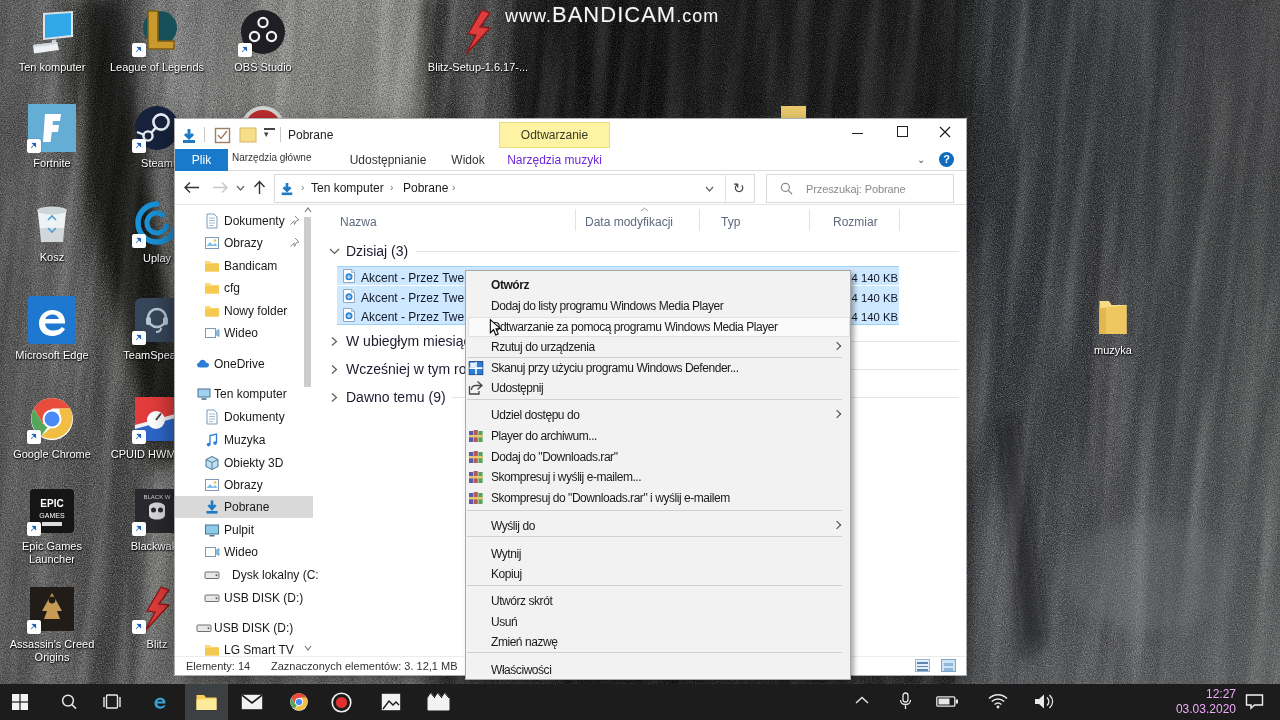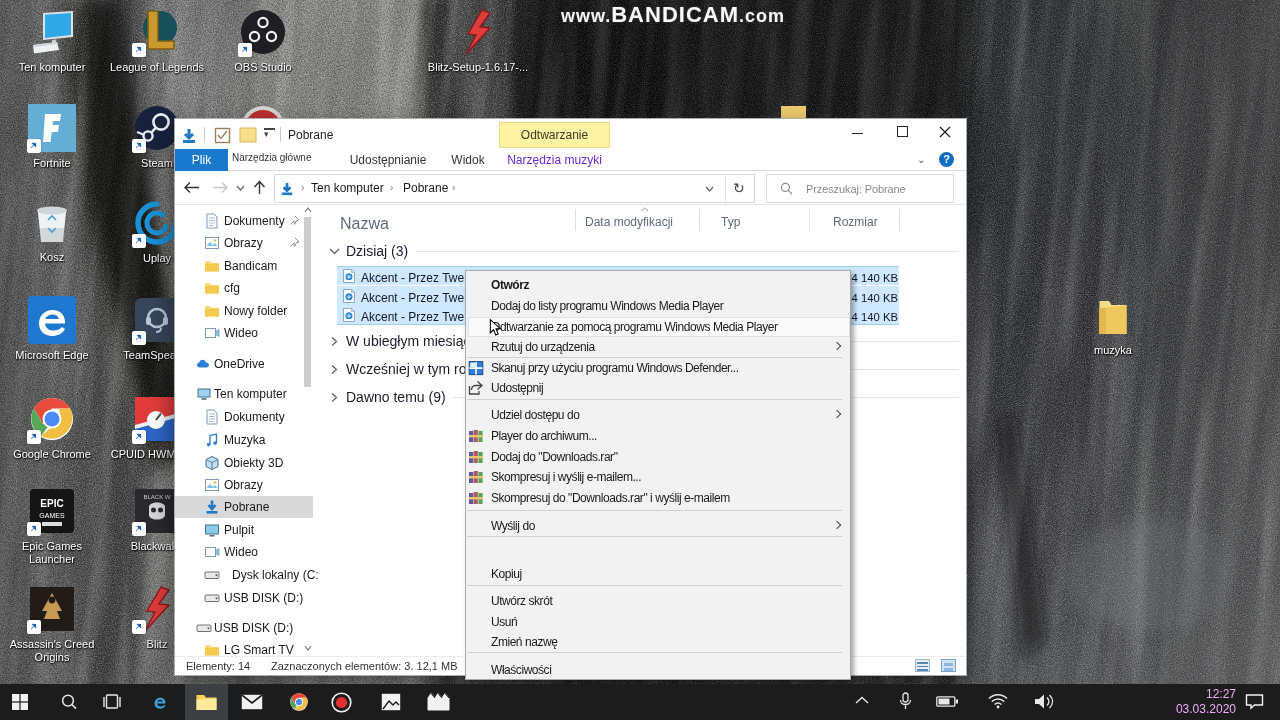--- a/index.html
+++ b/index.html
@@ -135,21 +135,21 @@
     </g>
 
     <g filter="url(#soft)">
       <rect x="515" y="-20" width="450" height="142" fill="#000000" opacity="0.40"></rect>
       <polygon points="88,0 122,0 165,280 188,430 152,440 90,190" fill="#000000" opacity="0.50"></polygon>
       <rect x="1150" y="-20" width="150" height="760" fill="#000000" opacity="0.10"></rect>
       <rect x="-20" y="-20" width="58" height="760" fill="#000000" opacity="0.10"></rect>
     </g>
   </svg>
 
-  <div class="abs" style="left:505px;top:2px;width:280px;text-align:right;font-size:18px;font-weight:bold;color:#f8f8f8;letter-spacing:1px;text-shadow:0 0 2px #444,0 1px 2px #222;">www.<span style="font-size:22px;">BANDICAM</span>.com</div>
+  <div class="abs" style="left:505px;top:2px;width:280px;text-align:left;font-size:18px;font-weight:normal;color:#f8f8f8;letter-spacing:1px;text-shadow:0 0 2px #444,0 1px 2px #222;">www.<span style="font-size:22px;">BANDICAM</span>.com</div>
 
   <div id="icons">
 
     <div class="dico" style="left:4px;top:8px;">
       <div class="ic"><svg width="48" height="48" viewBox="0 0 48 48">
         <polygon points="15,5 45,3 45,29 15,32" fill="#dde2e6"></polygon>
         <polygon points="17,6.8 43,5 43,27 17,30" fill="#31a8e8"></polygon>
         <polygon points="24,32 28,31.6 28,35 24,35.4" fill="#c8cdd2"></polygon>
         <polygon points="5,37 29,34 31,42 6,45.5" fill="#eef1f3"></polygon>
         <polygon points="5,37 29,34 29.5,36 5.6,39.2" fill="#cfd5da"></polygon>
@@ -378,21 +378,21 @@
     <div class="abs" style="left:591px;top:55px;width:188px;height:29px;border:1px solid #d9d9d9;background:#fff;">
       <svg class="abs" style="left:13px;top:7px" width="13" height="13" viewBox="0 0 13 13">
         <circle cx="5.4" cy="5.4" r="4" stroke="#8a8a8a" stroke-width="1.2" fill="none"></circle>
         <path d="M8.3 8.3 L12 12" stroke="#8a8a8a" stroke-width="1.2"></path>
       </svg>
       <span class="abs" style="left:39px;top:8px;font-size:11px;color:#8a8a8a;letter-spacing:-0.1px;">Przeszukaj: Pobrane</span>
     </div>
     <div class="abs" style="left:0;top:85px;width:791px;height:1px;background:#e6e6e6;"></div>
 
     <div class="abs" style="left:143px;top:86px;width:648px;height:30px;background:#fff;"></div>
-    <div class="abs" style="left:165px;top:96px;font-size:16px;color:#5f6a7d;">Nazwa</div>
+    <div class="abs" style="left:165px;top:96px;font-size:12px;color:#5f6a7d;">Nazwa</div>
     <div class="abs" style="left:410px;top:96px;font-size:12px;color:#5f6a7d;">Data modyfikacji</div>
     <svg class="abs" style="left:465px;top:88px" width="9" height="5" viewBox="0 0 9 5">
         <path d="M1 4 L4.5 1 L8 4" stroke="#9a9a9a" stroke-width="1" fill="none"></path>
       </svg>
     <div class="abs" style="left:546px;top:96px;font-size:12px;color:#5f6a7d;">Typ</div>
     <div class="abs" style="left:658px;top:96px;font-size:12px;color:#5f6a7d;">Rozmiar</div>
     <div class="abs" style="left:400px;top:90px;width:1px;height:22px;background:#e2e2e2;"></div>
     <div class="abs" style="left:524px;top:90px;width:1px;height:22px;background:#e2e2e2;"></div>
     <div class="abs" style="left:634px;top:90px;width:1px;height:22px;background:#e2e2e2;"></div>
     <div class="abs" style="left:724px;top:90px;width:1px;height:22px;background:#e2e2e2;"></div>
@@ -637,20 +637,23 @@
           <rect x="1" y="7" width="13.6" height="2.4" fill="#e8c86a"></rect>
         </svg>
       <span class="t">Skompresuj do "Downloads.rar" i wyślij e-mailem</span>
       </div>
     <div class="sep" style="top:239px;"></div>
     <div class="mi" style="top:245px;">
         <span class="t">Wyślij do</span>
         <span class="ar"></span>
       </div>
     <div class="sep" style="top:265px;"></div>
+    <div class="mi" style="top:273px;">
+        <span class="t">Wytnij</span>
+      </div>
     <div class="mi" style="top:293px;">
         <span class="t">Kopiuj</span>
       </div>
     <div class="sep" style="top:314px;"></div>
     <div class="mi" style="top:320px;">
         <span class="t">Utwórz skrót</span>
       </div>
     <div class="mi" style="top:341px;">
         <span class="t">Usuń</span>
       </div>

